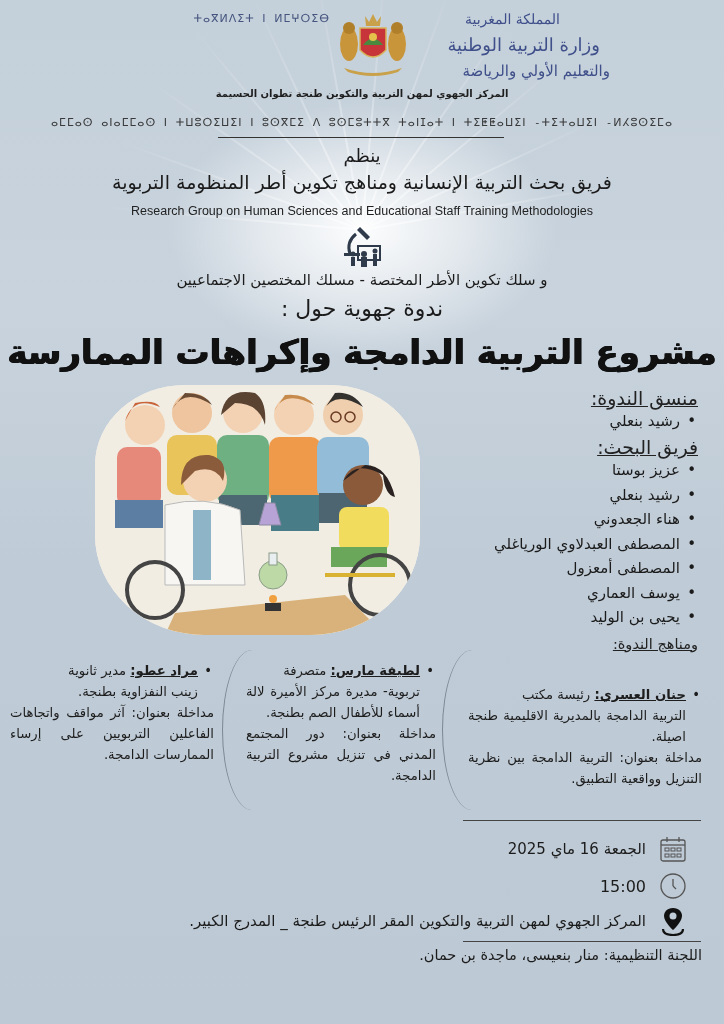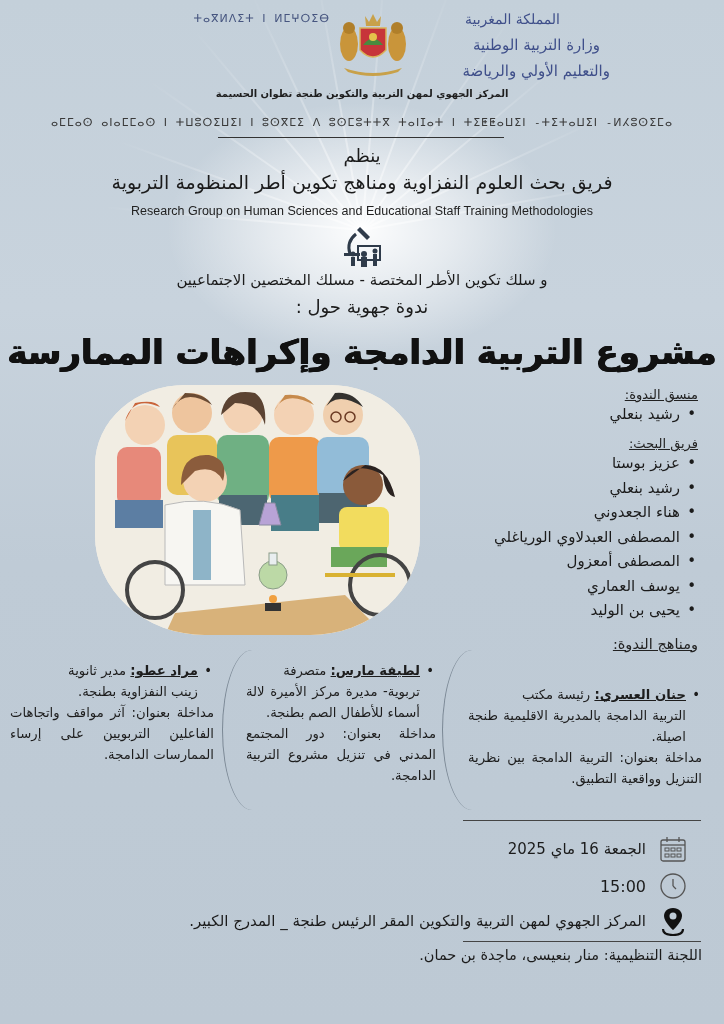--- a/index.html
+++ b/index.html
@@ -33,37 +33,37 @@
   .emblem { left: 336px; top: 12px; width: 74px; height: 64px; }
   .center-title { left: 0; width: 724px; text-align: center; font-weight: bold; font-size: 10px; color: #1e1e1e; }
   .tif-line { left: 0; width: 724px; text-align: center; font-family: "DejaVu Sans Mono", monospace; font-size: 11px; color: #3a3a3a; letter-spacing: 1px; }
   .hr { height: 1px; background: #333; }
 
   .org { left: 0; width: 724px; text-align: center; }
   .t-yunadhim { top: 145px; font-size: 18px; }
   .t-team-ar { top: 171px; font-size: 19px; }
   .t-team-en { top: 204px; font-size: 12.5px; color: #222; font-family: "Liberation Sans", sans-serif; }
   .t-sluk { top: 271px; font-size: 15px; }
-  .t-nadwa { top: 296px; font-size: 18px; }
+  .t-nadwa { top: 296px; font-size: 22px; }
   .t-main {
     top: 332px; font-size: 34px; font-weight: 900; color: #111;
     font-family: "DejaVu Sans", sans-serif; letter-spacing: -0.5px;
     text-shadow: 0.6px 0 0 #111, -0.6px 0 0 #111;
   }
 
   
   .illus {
     left: 95px; top: 385px; width: 325px; height: 250px;
     border-radius: 90px 90px 110px 110px / 80px 80px 100px 100px;
     background: #f3efe6; overflow: hidden;
   }
 
   
   .side { right: 26px; text-align: right; direction: rtl; font-size: 15px; }
-  .sec-h { text-decoration: underline; font-size: 13px; color: #222; }
+  .sec-h { text-decoration: underline; font-size: 19px; color: #222; }
   .bul-list { list-style: none; }
   .bul-list li { line-height: 24.5px; padding-right: 18px; position: relative; }
   .bul-list li::before { content: "•"; position: absolute; right: 2px; top: 0; }
 
   
   .col { direction: rtl; text-align: justify; font-size: 13.2px; line-height: 21px; color: #1d1d1d; }
   .col .name { font-weight: bold; text-decoration: underline; }
   .col .first { padding-right: 16px; position: relative; }
   .col .first::before { content: "•"; position: absolute; right: 2px; }
   .col .indent { padding-right: 16px; }
@@ -86,21 +86,21 @@
   <span style="transform:rotate(20deg)"></span>
     <span style="transform:rotate(35deg)"></span>
   <span style="transform:rotate(50deg)"></span>
     <span style="transform:rotate(65deg)"></span>
   <span style="transform:rotate(80deg)"></span>
     <span style="transform:rotate(-85deg)"></span>
 </div>
 
 <div class="abs hdr-ar rtl" style="left:420px; top:6px; width:190px;">
   <div style="padding-right:50px;">المملكة المغربية</div>
-  <div style="font-size:15px; padding-right:10px;">وزارة التربية الوطنية</div>
+  <div style="font-size:18px; padding-right:10px;">وزارة التربية الوطنية</div>
   <div style="font-size:15px;">والتعليم الأولي والرياضة</div>
 </div>
 <div class="abs hdr-tif" style="left:130px; top:6px; width:200px;">
   <div>ⵜⴰⴳⵍⴷⵉⵜ ⵏ ⵍⵎⵖⵔⵉⴱ</div>
 </div>
 
 <div class="abs emblem">
   <svg width="74" height="64" viewBox="0 0 74 64">
     <path d="M8 56 Q37 66 66 56 L62 60 Q37 68 12 60 Z" fill="#c8a14a"></path>
     <ellipse cx="13" cy="32" rx="9" ry="17" fill="#c9953a"></ellipse>
@@ -112,21 +112,21 @@
     <circle cx="37" cy="25" r="4" fill="#e5c14b"></circle>
     <path d="M29 4 L33 10 L37 2 L41 10 L45 4 L44 14 L30 14 Z" fill="#c8a14a"></path>
   </svg>
 </div>
 
 <div class="abs center-title rtl" style="top:88px;">المركز الجهوي لمهن التربية والتكوين طنجة تطوان الحسيمة</div>
 <div class="abs tif-line" style="top:116px;">ⴰⵎⵎⴰⵙ ⴰⵏⴰⵎⵎⴰⵙ ⵏ ⵜⵡⵓⵔⵉⵡⵉⵏ ⵏ ⵓⵙⴳⵎⵉ ⴷ ⵓⵙⵎⵓⵜⵜⴳ ⵜⴰⵏⵊⴰⵜ ⵏ ⵜⵉⵟⵟⴰⵡⵉⵏ -ⵜⵉⵜⴰⵡⵉⵏ -ⵍⵃⵓⵙⵉⵎⴰ</div>
 <div class="abs hr" style="left:218px; width:286px; top:137px;"></div>
 
 <div class="abs org t-yunadhim rtl">ينظم</div>
-<div class="abs org t-team-ar rtl">فريق بحث العلوم النفزاوية ومناهج تكوين أطر المنظومة التربوية</div>
+<div class="abs org t-team-ar rtl">فريق بحث التربية الإنسانية ومناهج تكوين أطر المنظومة التربوية</div>
 <div class="abs org t-team-en">Research Group on Human Sciences and Educational Staff Training Methodologies</div>
 
 <div class="abs" style="left:340px; top:224px; width:44px; height:44px;">
   <svg width="44" height="44" viewBox="0 0 44 44">
     <path d="M20 3 L30 13 L27 16 L17 6 Z" fill="#2f3b4a"></path>
     <path d="M16 10 Q6 18 10 30" stroke="#2f3b4a" stroke-width="3" fill="none"></path>
     <rect x="4" y="29" width="16" height="3" fill="#2f3b4a"></rect>
     <rect x="18" y="22" width="22" height="14" fill="none" stroke="#2f3b4a" stroke-width="2"></rect>
     <circle cx="13" cy="30" r="2.5" fill="#2f3b4a"></circle>
     <rect x="11" y="33" width="4" height="9" fill="#2f3b4a"></rect>

